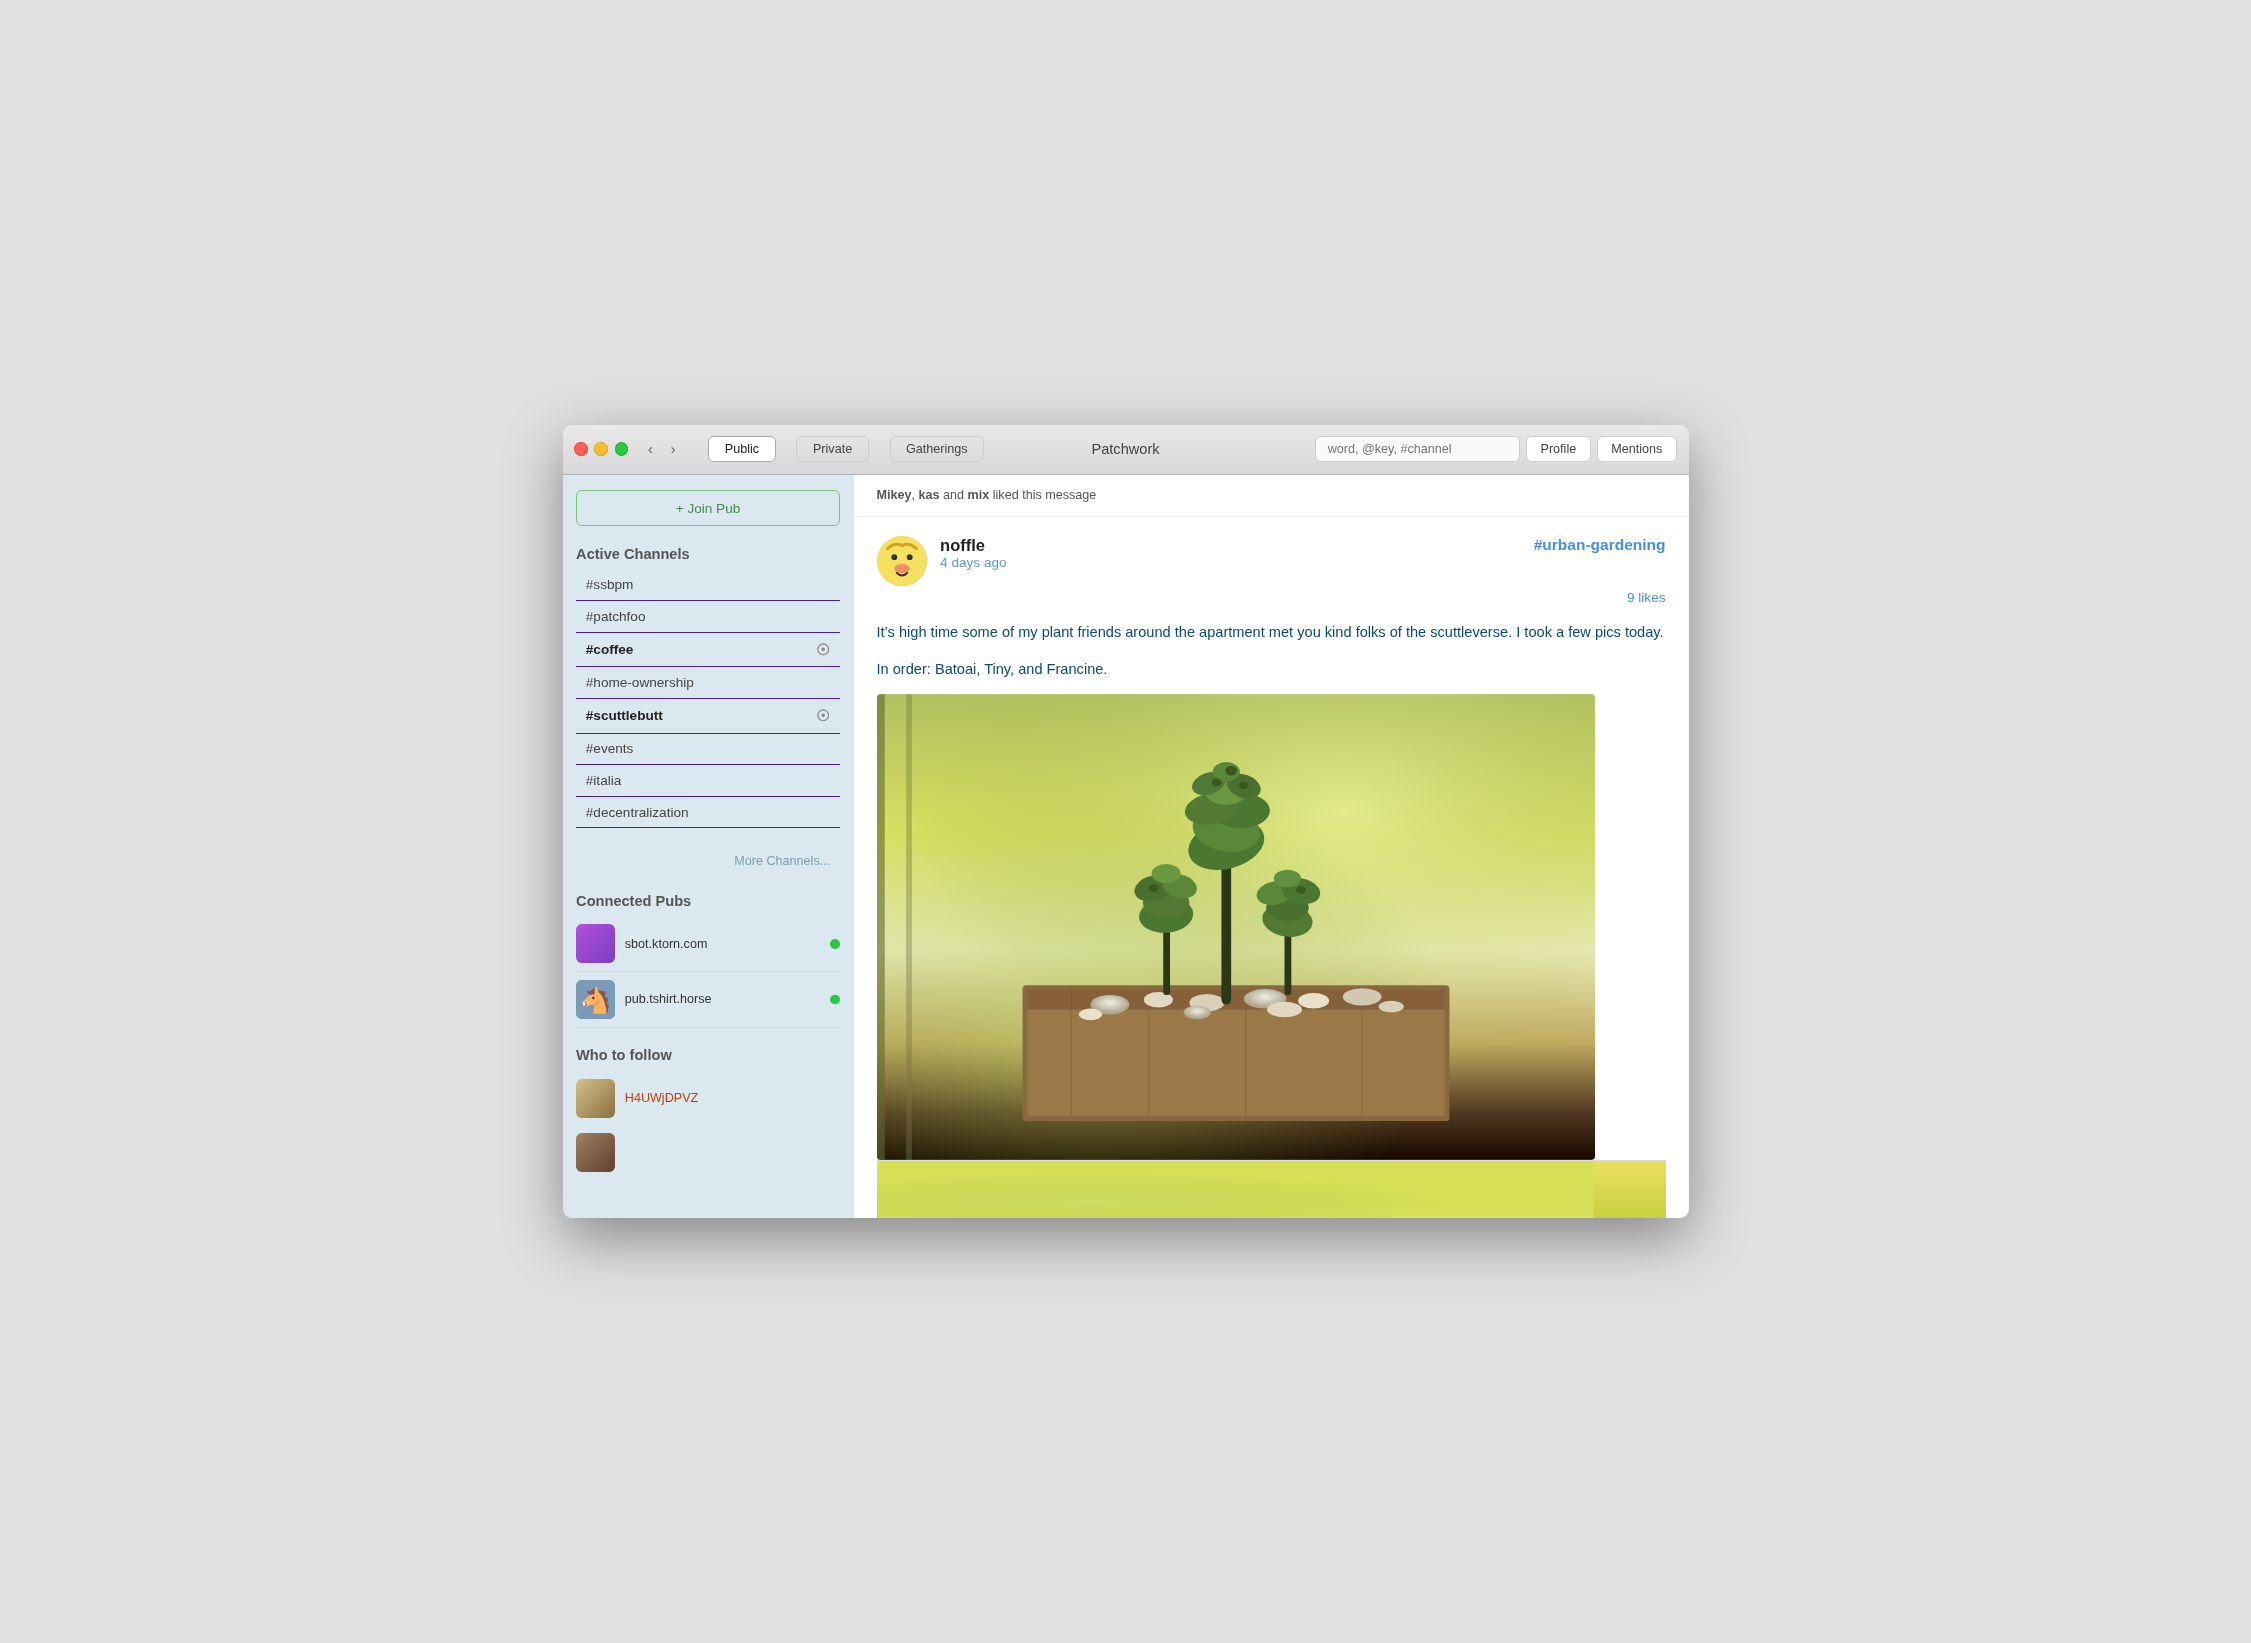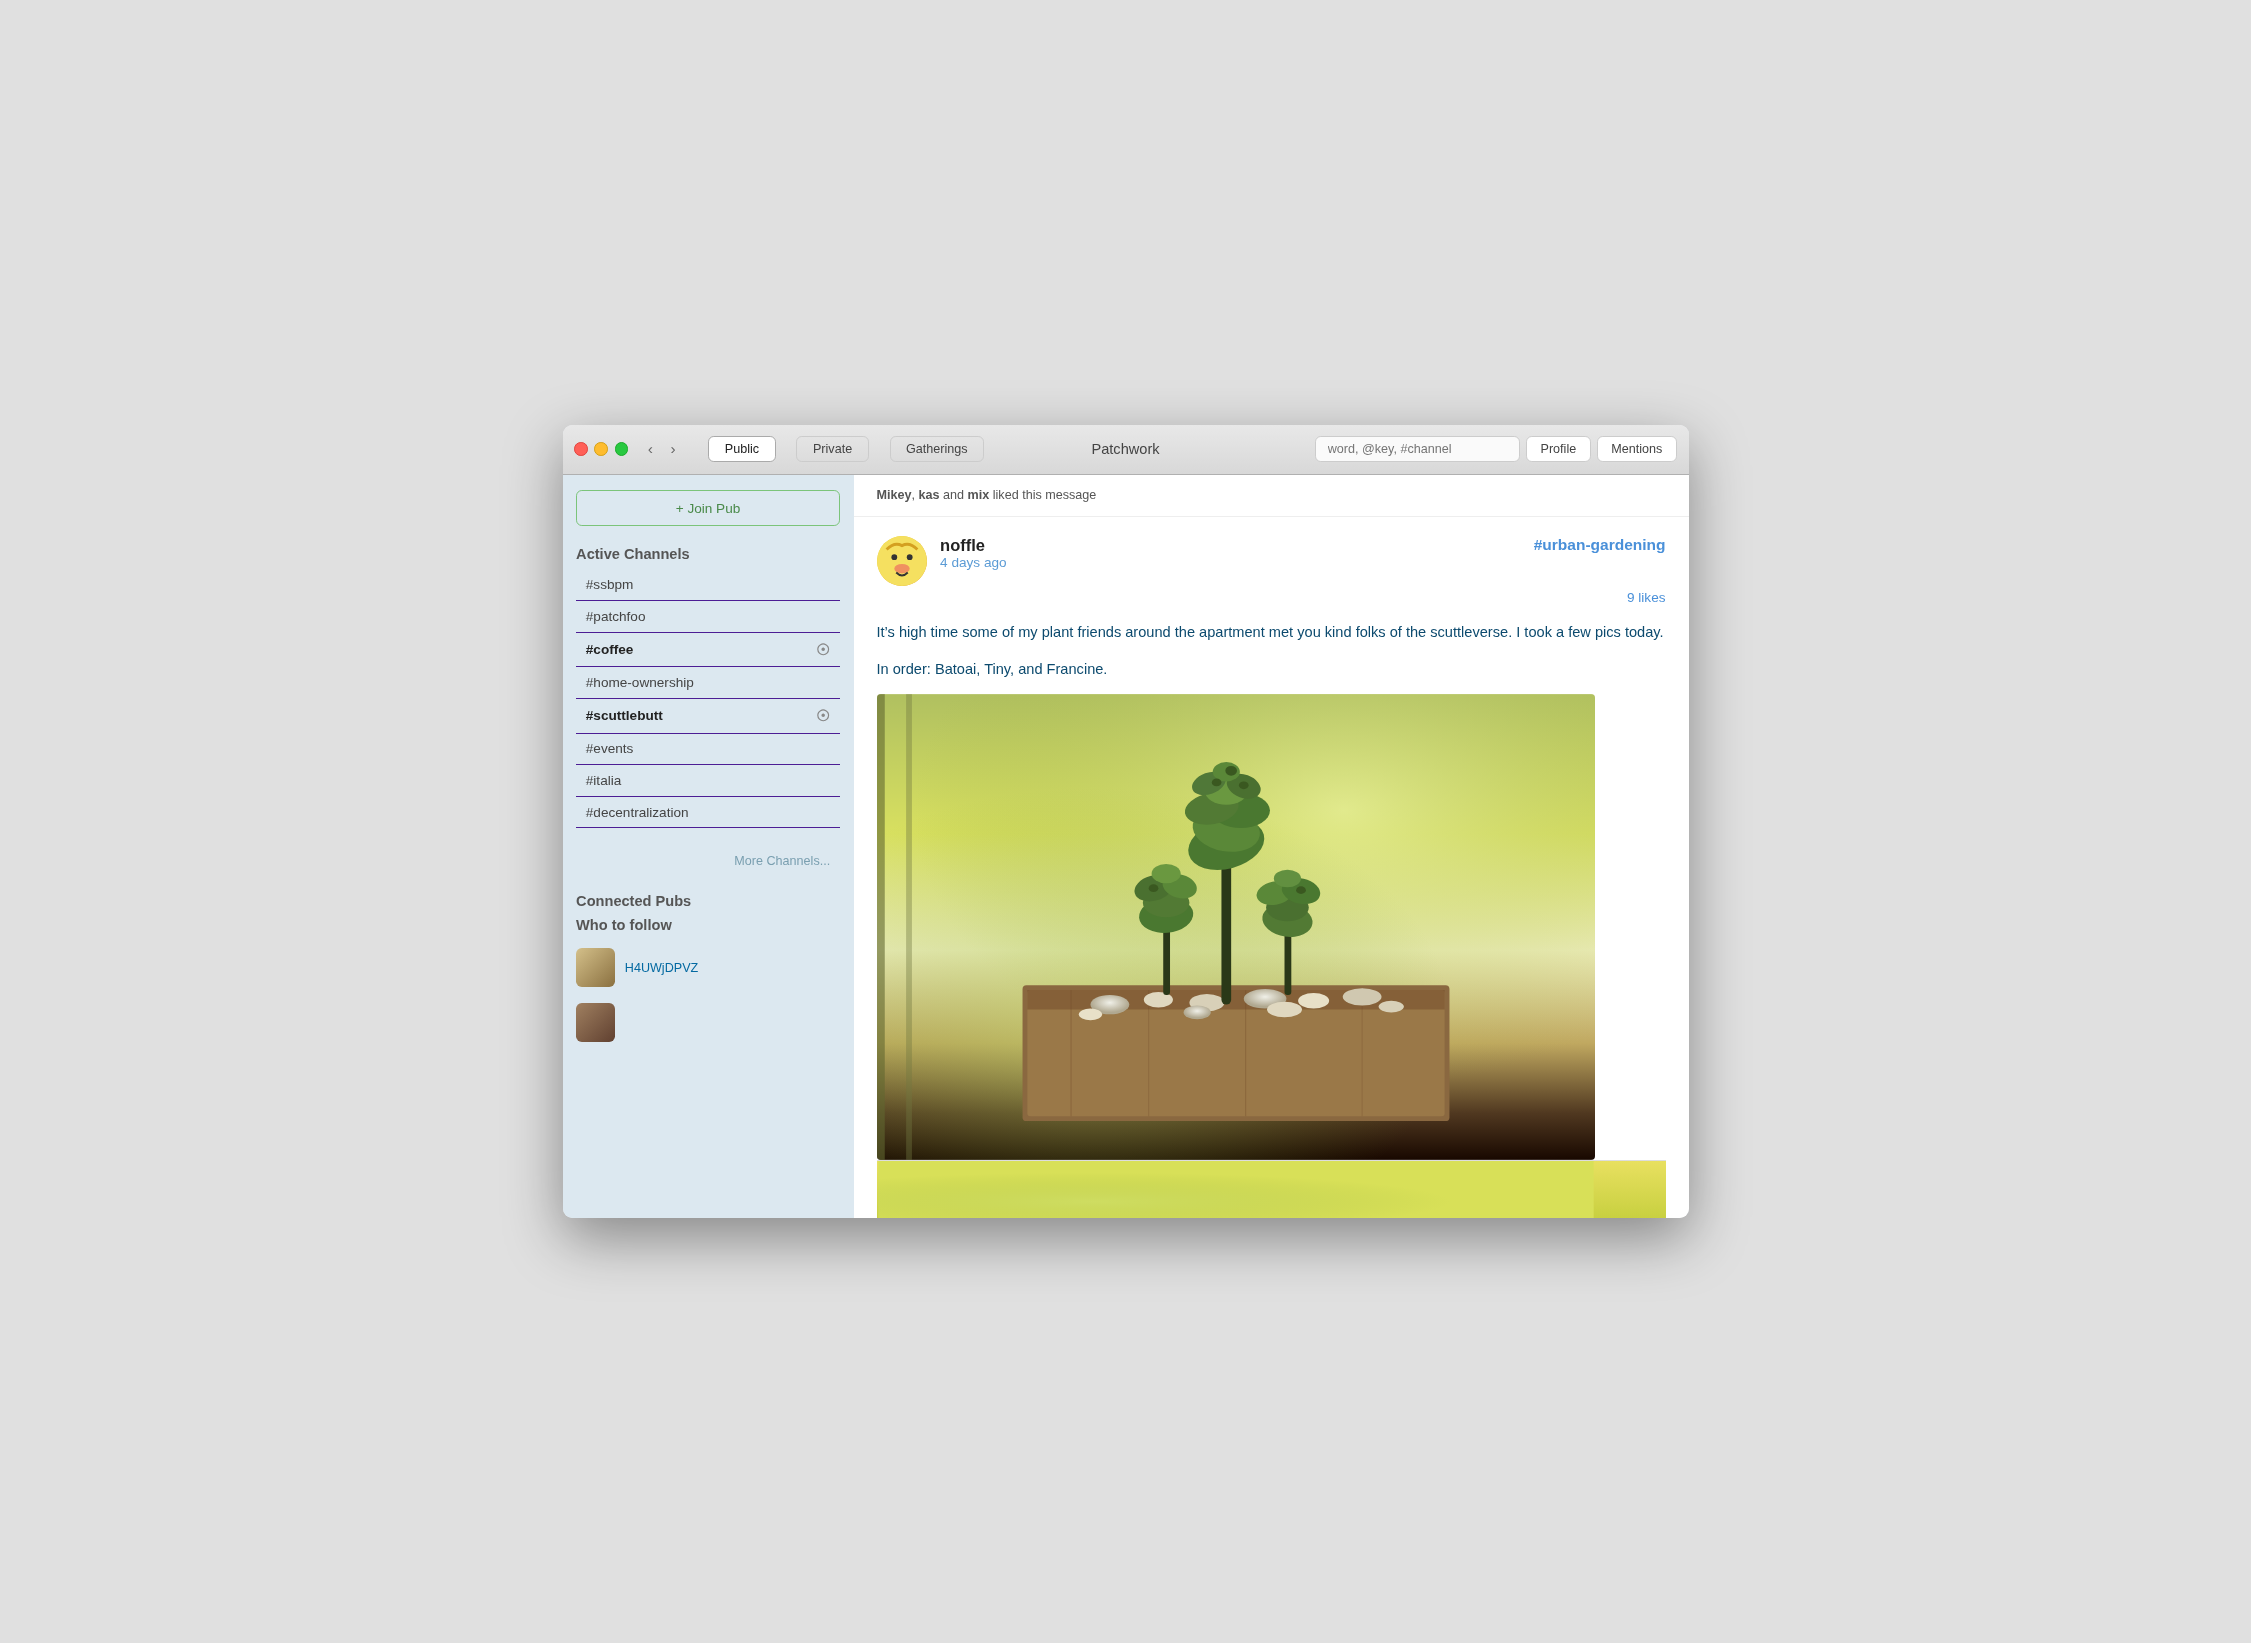--- a/index.html
+++ b/index.html
@@ -224,21 +224,21 @@
       background: linear-gradient(135deg, #d4c08a, #8a7040);
     }
     .follow-avatar-2 {
       width: 39px;
       height: 39px;
       border-radius: 5.8px;
       background: linear-gradient(135deg, #a08060, #604030);
     }
     .follow-name {
       font-size: 12.6px;
-      color: #0369a1;
+      color: #c2410c;
     }
     
     .content-area {
       flex: 1;
       background: #fff;
       overflow-y: auto;
       padding: 0;
     }
     .liked-bar {
       padding: 13.6px 23px;
@@ -372,20 +372,38 @@
         <li class="channel-item">
           <span>#italia</span>
         </li>
         <li class="channel-item">
           <span>#decentralization</span>
         </li>
       </ul>
       <a class="more-channels">More Channels...</a>
 
       <div class="section-title">Connected Pubs</div>
+      <ul class="pub-list">
+        <li class="pub-item">
+          <div class="pub-avatar-purple"></div>
+          <span class="pub-name">sbot.ktorn.com</span>
+          <div class="status-dot"></div>
+        </li>
+        <li class="pub-item">
+          <div class="pub-avatar-img">
+
+            <svg viewBox="0 0 40 40" width="39" height="39" style="position:absolute;top:0;left:0;">
+              <rect width="40" height="40" fill="#7a9ab8"></rect>
+              <text x="4" y="30" font-size="26">🐴</text>
+            </svg>
+          </div>
+          <span class="pub-name">pub.tshirt.horse</span>
+          <div class="status-dot"></div>
+        </li>
+      </ul>
 
       <div class="section-title">Who to follow</div>
       <ul class="follow-list">
         <li class="follow-item">
           <div class="follow-avatar"></div>
           <span class="follow-name">H4UWjDPVZ</span>
         </li>
         <li class="follow-item">
           <div class="follow-avatar-2"></div>
         </li>

